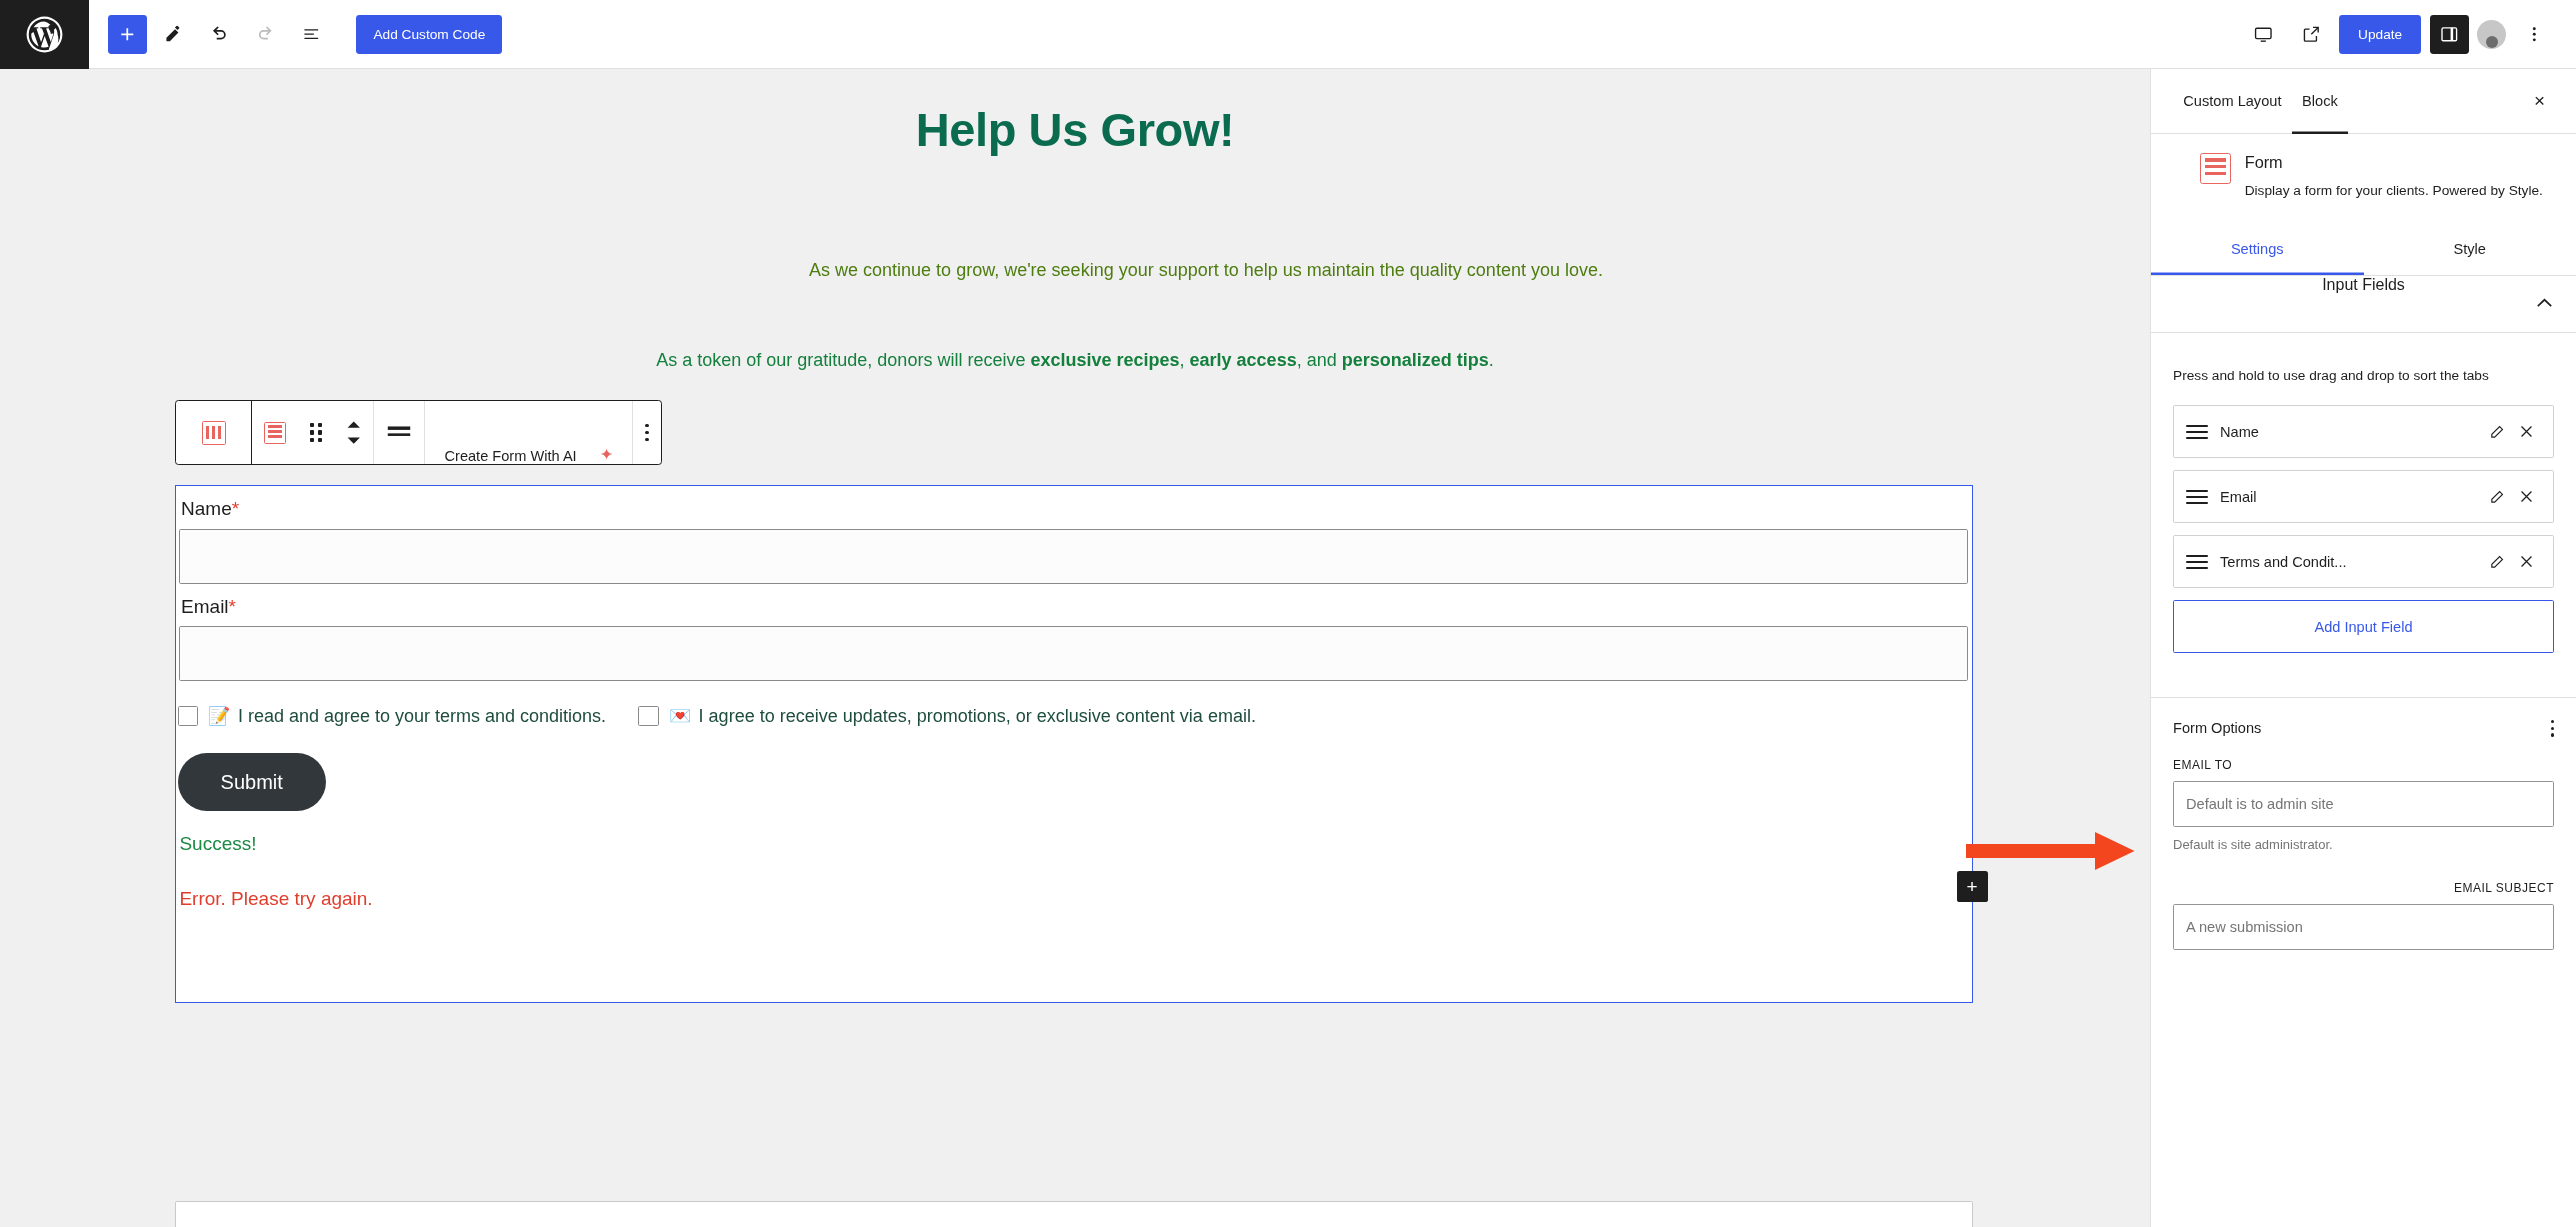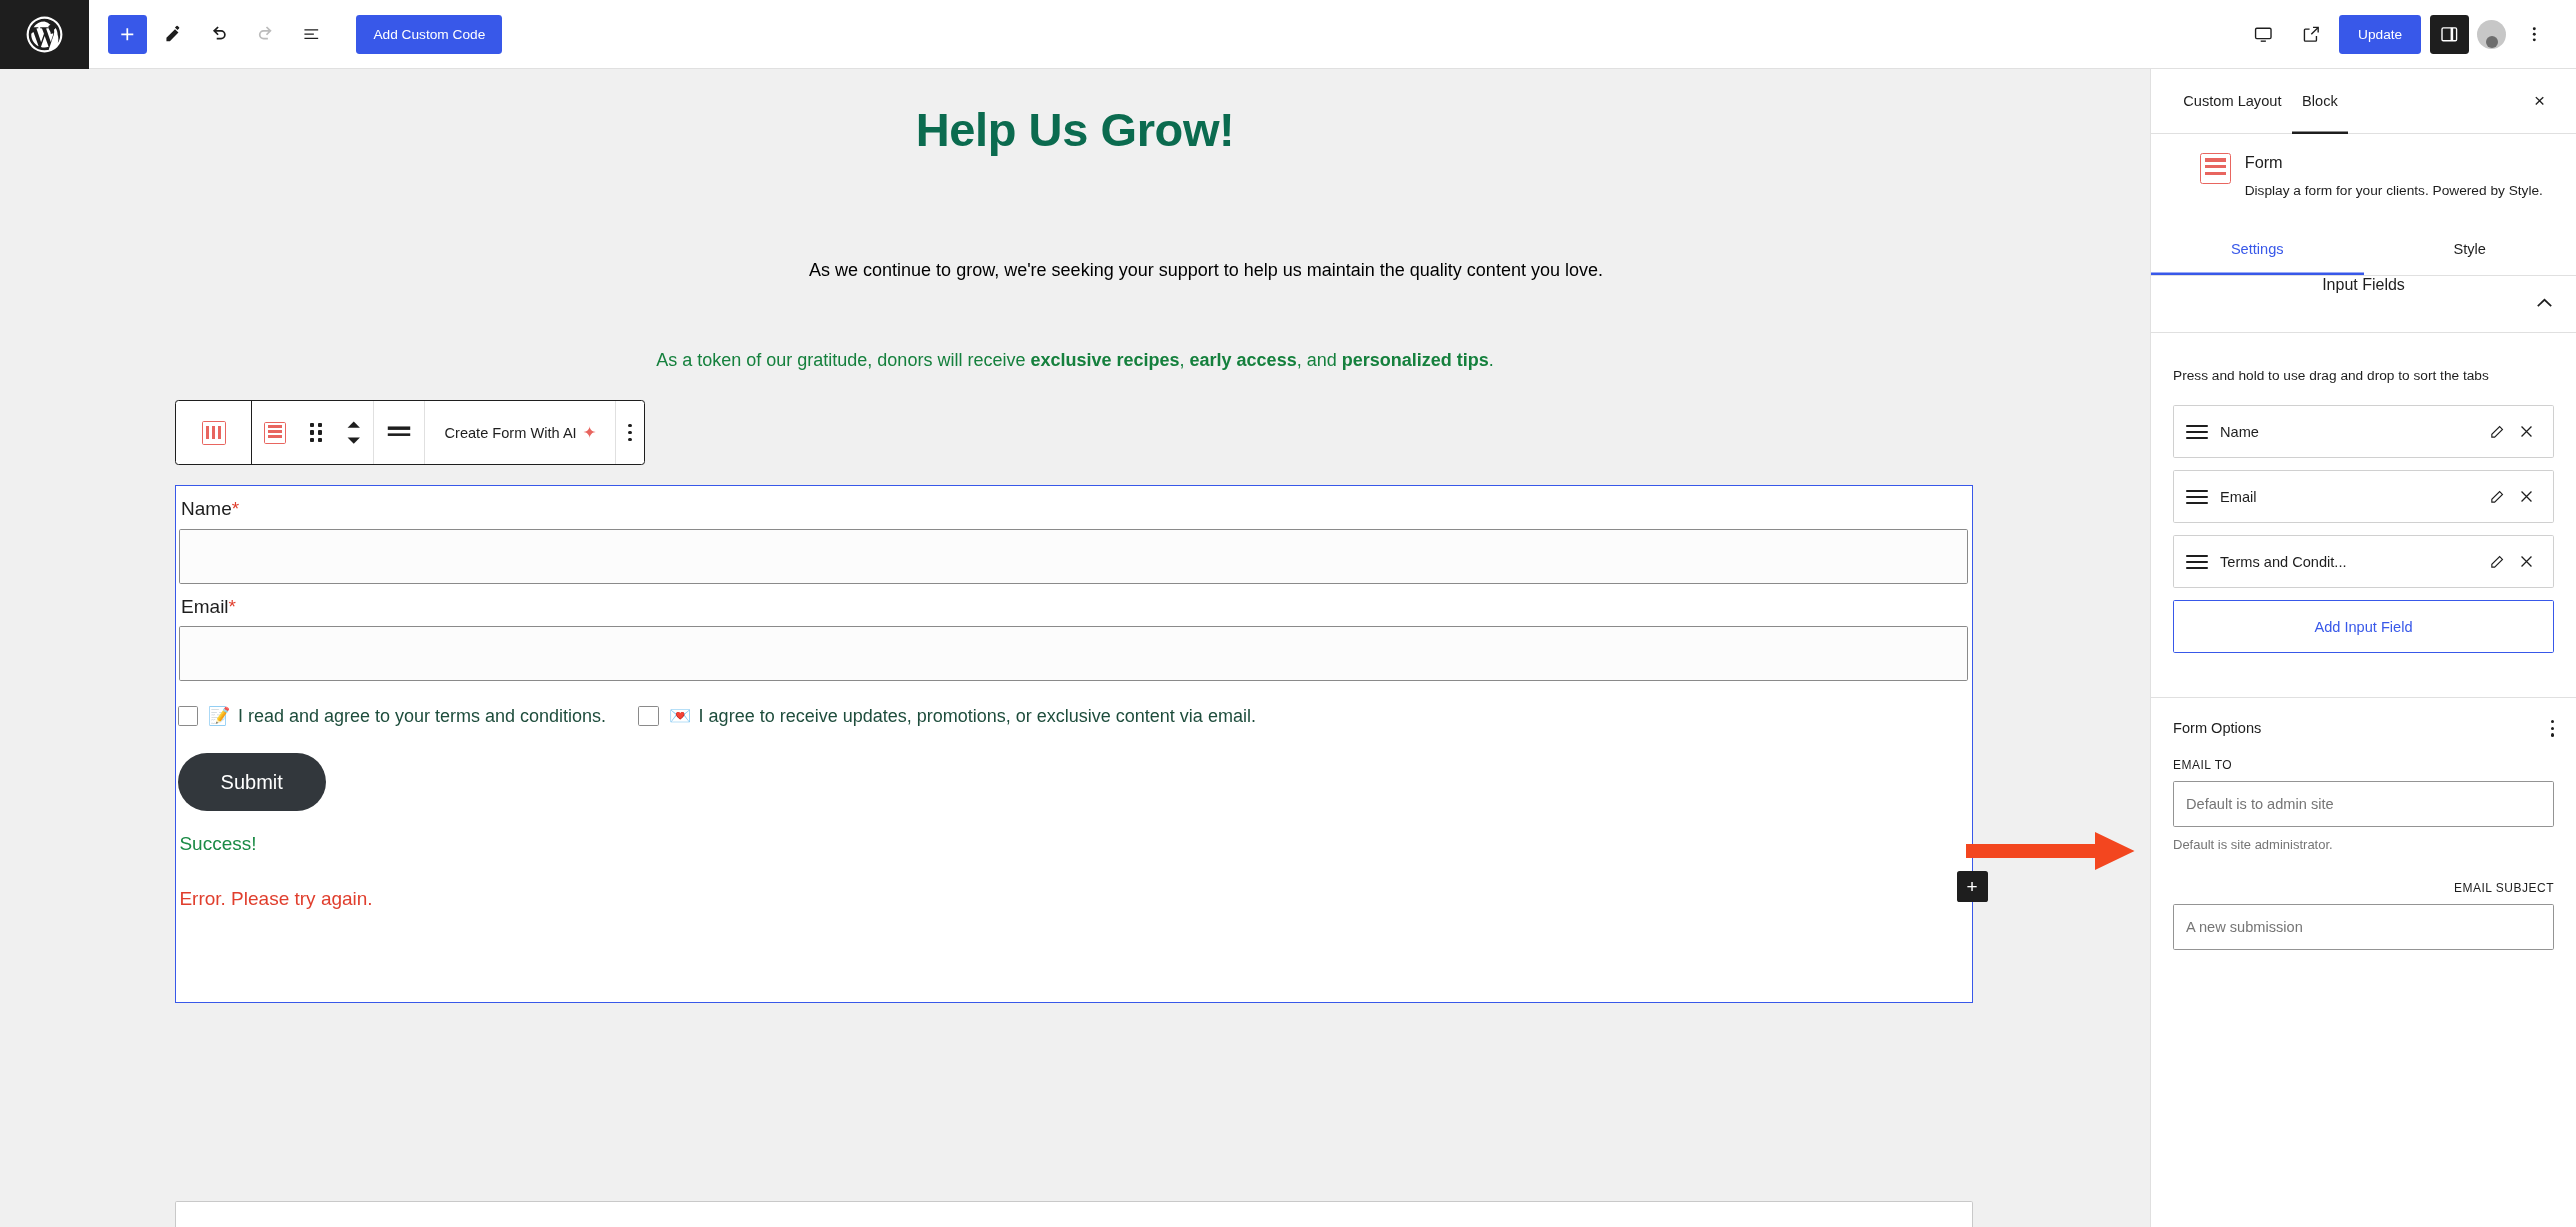--- a/index.html
+++ b/index.html
@@ -69,21 +69,21 @@
   }
   .doc {
     position: absolute; left: 0; top: 0; width: 2150px; height: 1158px;
   }
   .doc-title {
     position: absolute; left: 0; top: 33px; width: 2150px; text-align: center;
     font-size: 47px; font-weight: 700; color: #0b6b4f; letter-spacing: -0.4px;
   }
   .doc-p1 {
     position: absolute; left: 0; top: 191px; width: 2412px; text-align: center;
-    font-size: 18px; color: #000000;
+    font-size: 18px; color: #4d7c0f;
   }
   .doc-p2 {
     position: absolute; left: 0; top: 281px; width: 2150px; text-align: center;
     font-size: 18px; color: #15803d;
   }
   .doc-p2 b { font-weight: 700; }
 
   
   .block-toolbar {
     position: absolute; left: 175px; top: 331px; height: 65px;
@@ -106,21 +106,21 @@
   .icon-form-sm {
     width: 22px; height: 22px; border: 1.7px solid #e8655f; border-radius: 1.7px;
     display:flex; flex-direction: column; gap: 2.6px; padding: 2.6px 2.6px;
   }
   .icon-form-sm i { display:block; height: 2.6px; background: #e8655f; }
   .drag-dots { display: grid; grid-template-columns: 4.3px 4.3px; grid-gap: 3.4px; }
   .drag-dots i { width: 4.3px; height: 4.3px; background: #1e1e1e; border-radius: 0.9px; display: block; }
   .arrows { display: flex; flex-direction: column; align-items: center; gap: 6.9px; color: #1e1e1e; }
   .arrows svg { width: 15.5px; height: 9.4px; }
   .ai-btn {
-    display: flex; align-items: center; gap: 6px; padding: 0 19px; font-size: 14.6px;
+    display: flex; align-items: flex-end; gap: 23px; padding: 0 19px; font-size: 14.6px;
     color: #1e1e1e; cursor: pointer; border-right: 0.9px solid #e0e0e0;
   }
   .sparkle { color: #e8655f; font-size: 16.3px; }
   .kebab { display: flex; flex-direction: column; gap: 3.4px; }
   .kebab i { width: 3.4px; height: 3.4px; background: #1e1e1e; border-radius: 50%; display: block; }
 
   
   .form-block {
     position: absolute; left: 175px; top: 416px; width: 1798px; height: 518px;
     border: 1.7px solid #3858e9; background: #ffffff;

